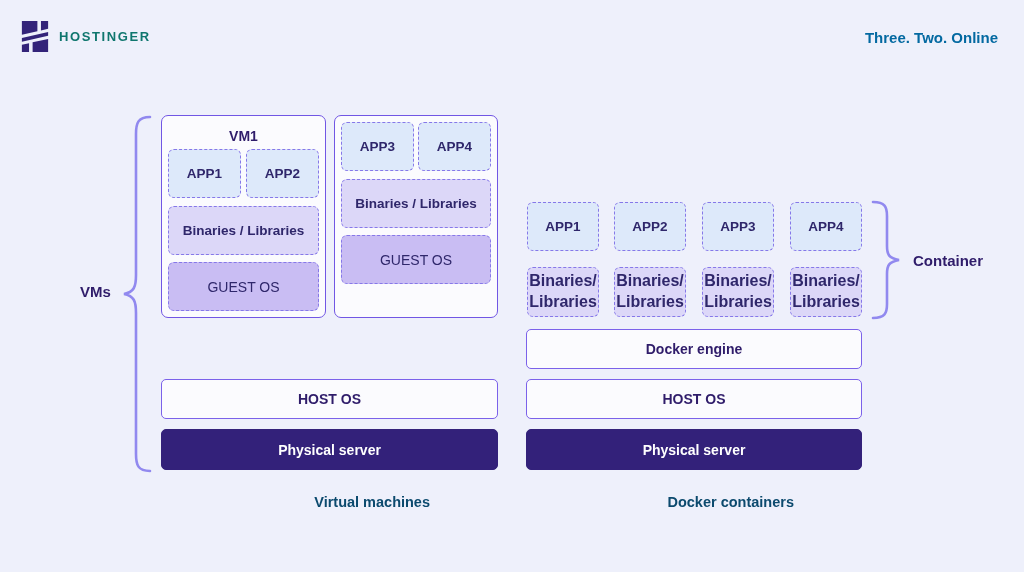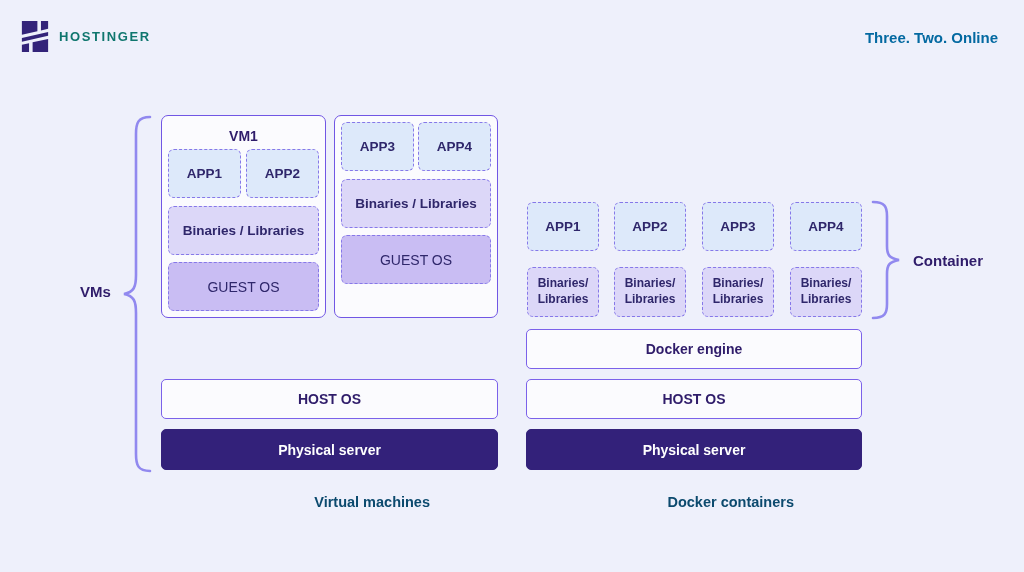--- a/index.html
+++ b/index.html
@@ -41,21 +41,21 @@
     font-size:14px; font-weight:700; color:#2f1c6a;
   }
   .layer.dark{ background:#33217a; border-color:#33217a; color:#ffffff; height:41px; }
 
   .caption{ position:absolute; font-size:14.5px; font-weight:700; color:#0c4a6e;
     text-align:right; width:200px; }
 
   
   .r-app{ position:absolute; top:202px; width:72px; height:49px; background:#dde9fa; }
   .r-bin{ position:absolute; top:267px; width:72px; height:50px; background:#dcd7f8;
-          font-size:12px; line-height:1.3; font-weight:600; flex-direction:column; }
+          font-size:16px; line-height:1.3; font-weight:600; flex-direction:column; }
 
   
   .brace{ position:absolute; }
   .brace svg{ display:block; }
   .side-label{ position:absolute; font-size:15px; font-weight:700; color:#2f1c6a; }
 </style>
 </head>
 <body>
 
 <div class="stage">

